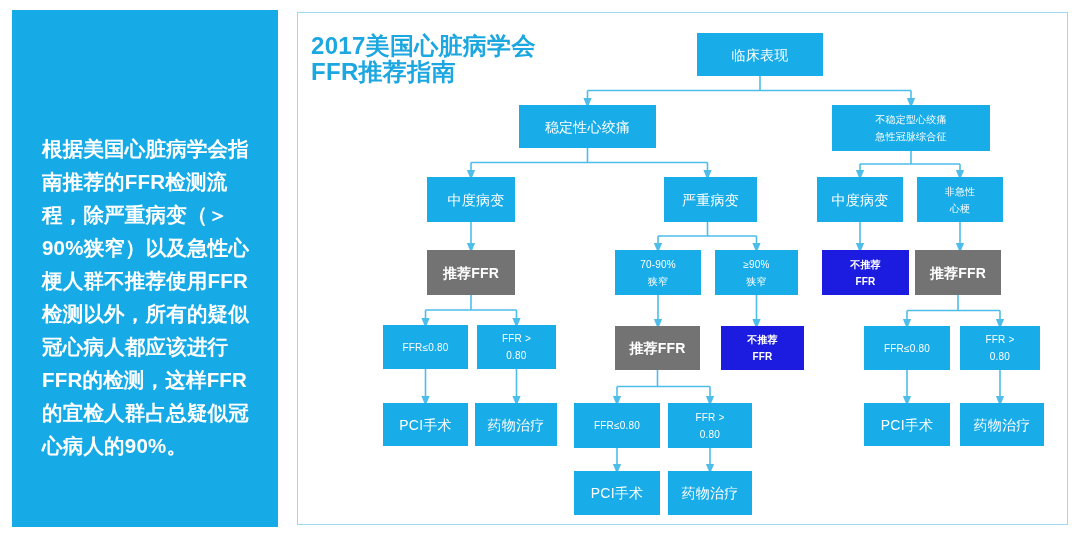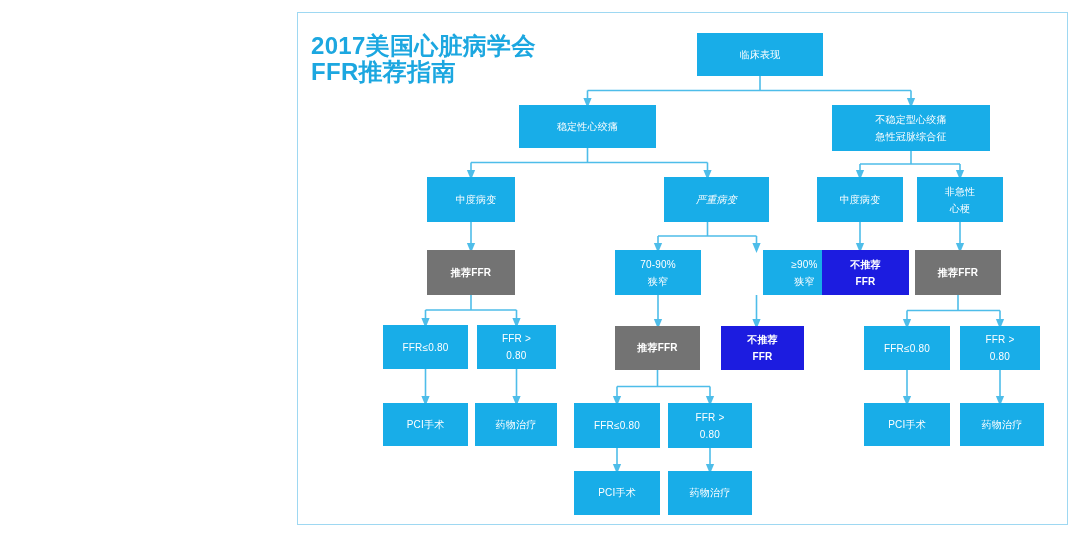--- a/index.html
+++ b/index.html
@@ -29,33 +29,36 @@
   }
 
   
   #wires{position:absolute;left:0;top:0;width:1080px;height:537px;pointer-events:none;}
 
   
   .node{
     position:absolute;box-sizing:border-box;
     display:flex;align-items:center;justify-content:center;
     text-align:center;color:#ffffff;
-    font-size:10px;line-height:18px;letter-spacing:0.2px;
+    font-size:14px;line-height:18px;letter-spacing:0.2px;
     white-space:pre-line;
   }
   .node.blue{background:#18ADE8;}
   .node.green{background:#737373;font-weight:bold;}
   .node.navy{background:#1C1CE0;font-weight:bold;margin-left:6px;}
   .node.small{font-size:10px;line-height:17px;}
 </style>
 </head>
 <body>
 
 <div id="stage">
 
+  <div id="left-panel">
+    <div id="left-text">根据美国心脏病学会指南推荐的FFR检测流程，除严重病变（＞90%狭窄）以及急性心梗人群不推荐使用FFR检测以外，所有的疑似冠心病人都应该进行FFR的检测，这样FFR的宜检人群占总疑似冠心病人的90%。</div>
+  </div>
 
   <div id="card">
     <div id="chart-title">2017美国心脏病学会
 FFR推荐指南</div>
   </div>
 
   <svg id="wires" viewBox="0 0 1080 537" xmlns="http://www.w3.org/2000/svg">
     <defs>
       <marker id="arrow" markerWidth="7" markerHeight="7" refX="3.2" refY="3" orient="auto">
         <path d="M0,0.4 L6.4,3 L0,5.6 z" fill="#4EBDE9"></path>
@@ -103,28 +106,28 @@
         <path d="M710,448 L710,469" marker-end="url(#arrow)"></path>
       </g>
   </svg>
 
   <div id="nodes">
       <div class="node blue" style="left: 697px; top: 33px; width: 126px; height: 43px;">临床表现</div>
       <div class="node blue" style="left: 519px; top: 105px; width: 137px; height: 43px;">稳定性心绞痛</div>
       <div class="node blue small" style="left: 832px; top: 105px; width: 158px; height: 46px;">不稳定型心绞痛
 急性冠脉综合征</div>
       <div class="node blue" style="left: 427px; top: 177px; width: 88px; height: 45px; padding-left: 10px;">中度病变</div>
-      <div class="node blue" style="left: 664px; top: 177px; width: 105px; height: 45px; font-style: italic;">严重病变</div>
+      <div class="node blue" style="left: 664px; top: 177px; width: 93px; height: 45px;">严重病变</div>
       <div class="node blue" style="left: 817px; top: 177px; width: 86px; height: 45px;">中度病变</div>
       <div class="node blue small" style="left: 917px; top: 177px; width: 86px; height: 45px;">非急性
 心梗</div>
       <div class="node green" style="left: 427px; top: 250px; width: 88px; height: 45px;">推荐FFR</div>
       <div class="node blue small" style="left: 615px; top: 250px; width: 86px; height: 45px;">70-90%
 狭窄</div>
-      <div class="node blue small" style="left: 715px; top: 250px; width: 83px; height: 45px; margin-left: 48px;">≥90%
+      <div class="node blue small" style="left: 715px; top: 250px; width: 83px; height: 45px;">≥90%
 狭窄</div>
       <div class="node navy small" style="left: 816px; top: 250px; width: 87px; height: 45px;">不推荐
 FFR</div>
       <div class="node green" style="left: 915px; top: 250px; width: 86px; height: 45px;">推荐FFR</div>
       <div class="node blue small" style="left: 383px; top: 325px; width: 85px; height: 44px;">FFR≤0.80</div>
       <div class="node blue small" style="left: 477px; top: 325px; width: 79px; height: 44px;">FFR &gt;
 0.80</div>
       <div class="node green" style="left: 615px; top: 326px; width: 85px; height: 44px;">推荐FFR</div>
       <div class="node navy small" style="left: 715px; top: 326px; width: 83px; height: 44px;">不推荐
 FFR</div>

